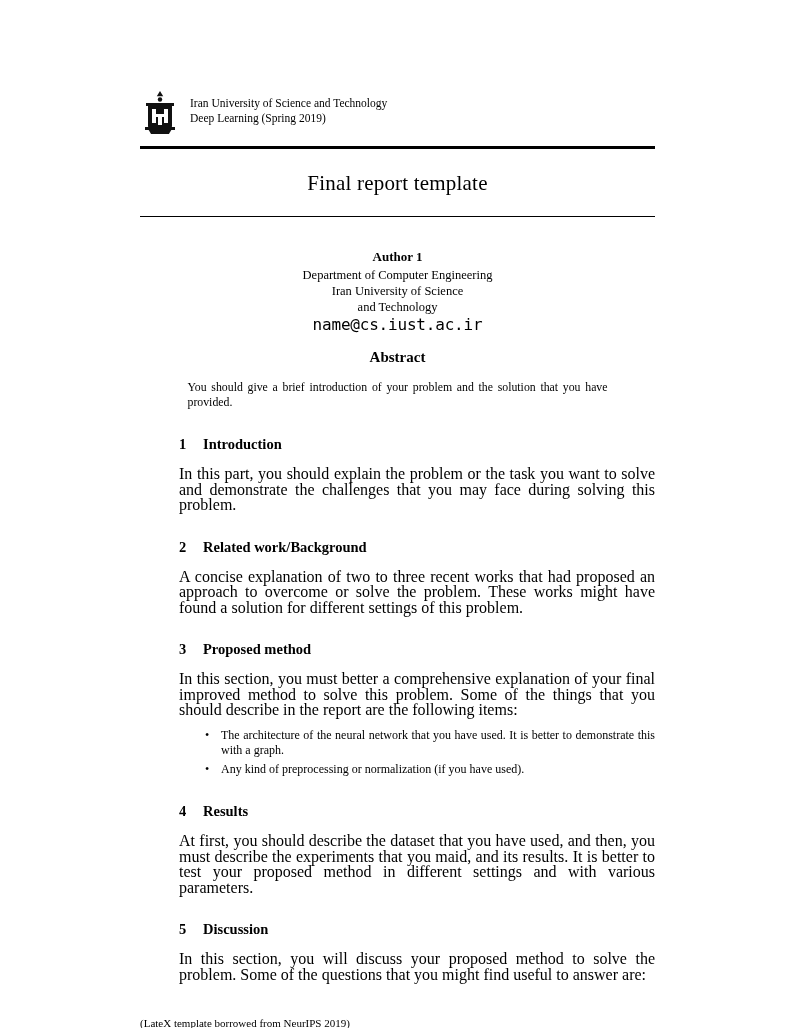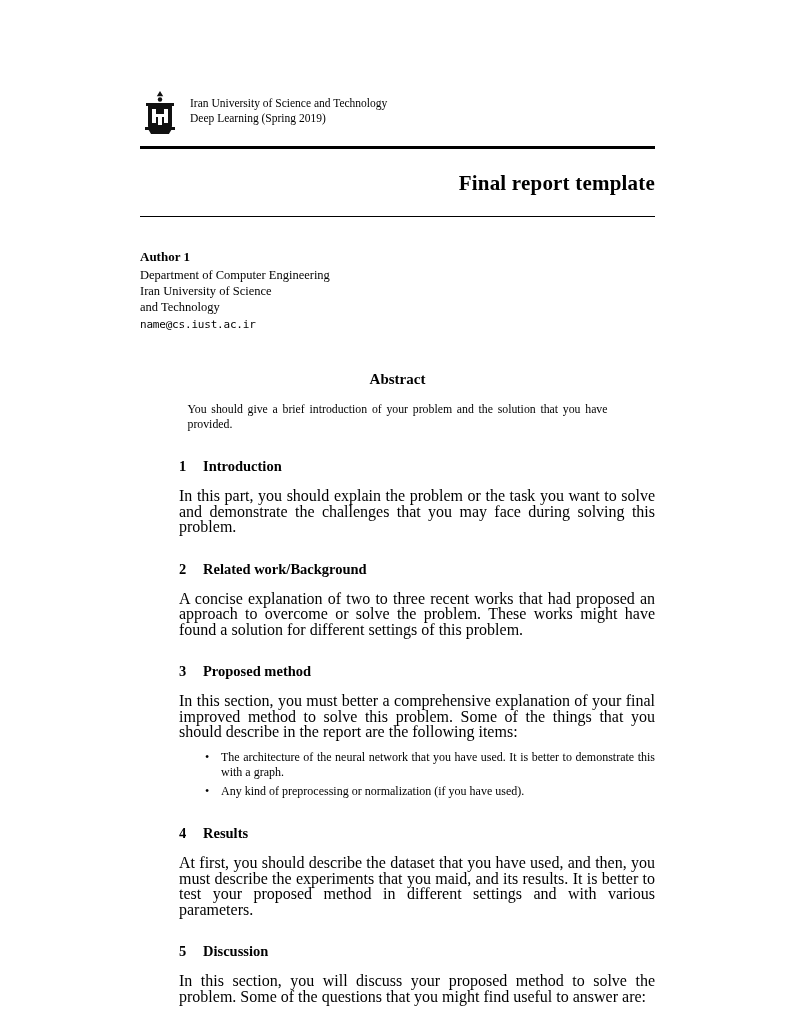--- a/index.html
+++ b/index.html
@@ -55,51 +55,52 @@
     border-top: 3px solid #000;
     margin-top: 8px;
   }
   .rule-thin {
     border-top: 1.2px solid #000;
     margin-top: 0px;
   }
 
   
   .title {
-    text-align: right;
+    text-align: center;
     font-size: 21px;
-    font-weight: bold;
+    font-weight: normal;
     letter-spacing: 0.2px;
     padding: 22px 0 20px 0;
   }
 
   
   .authors {
+    text-align: center;
     margin-top: 32px;
     font-size: 12.5px;
     line-height: 16px;
   }
   .author-name {
     font-weight: bold;
     font-size: 13px;
     margin-bottom: 2px;
   }
   .author-email {
     font-family: "DejaVu Sans Mono", monospace;
-    font-size: 11px;
+    font-size: 16px;
     margin-top: 2px;
     letter-spacing: -0.2px;
   }
 
   
   .abstract-head {
     text-align: center;
     font-weight: bold;
     font-size: 15px;
-    margin-top: 38px;
+    margin-top: 16px;
     margin-bottom: 14px;
   }
   .abstract-body {
     width: 420px;
     margin: 0 auto;
     font-size: 11.8px;
     line-height: 15px;
     text-align: justify;
   }
 

